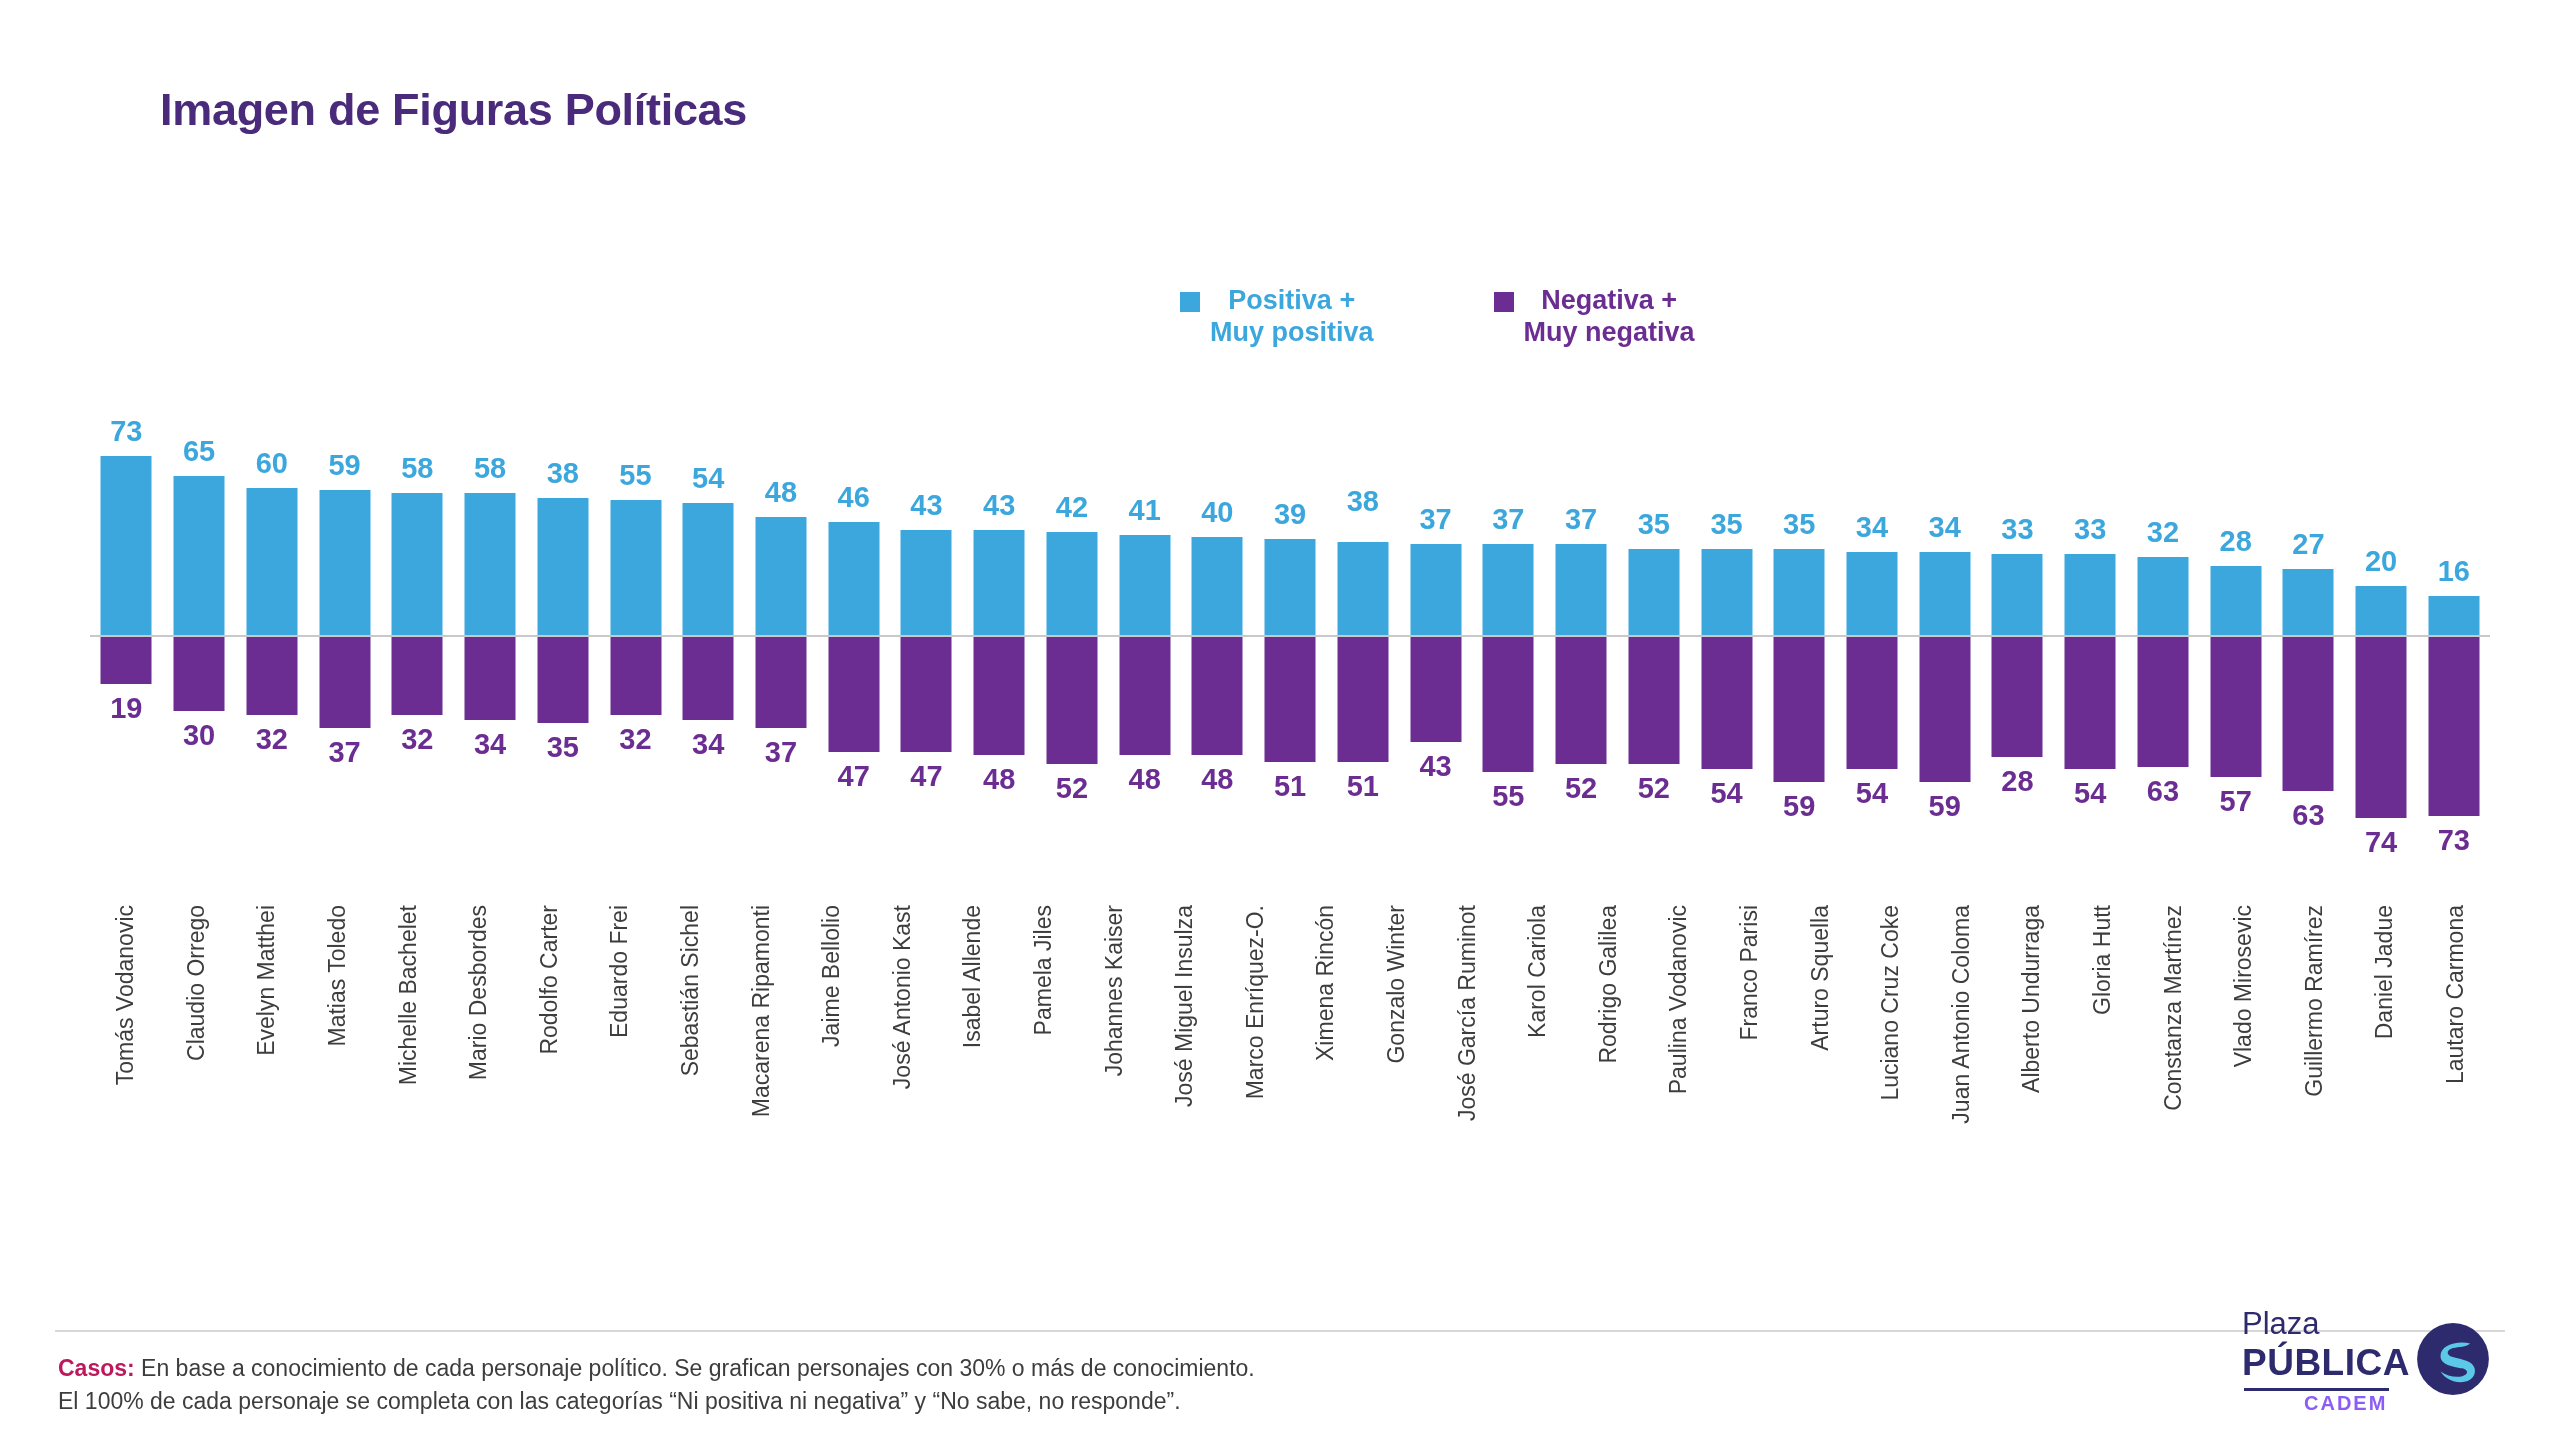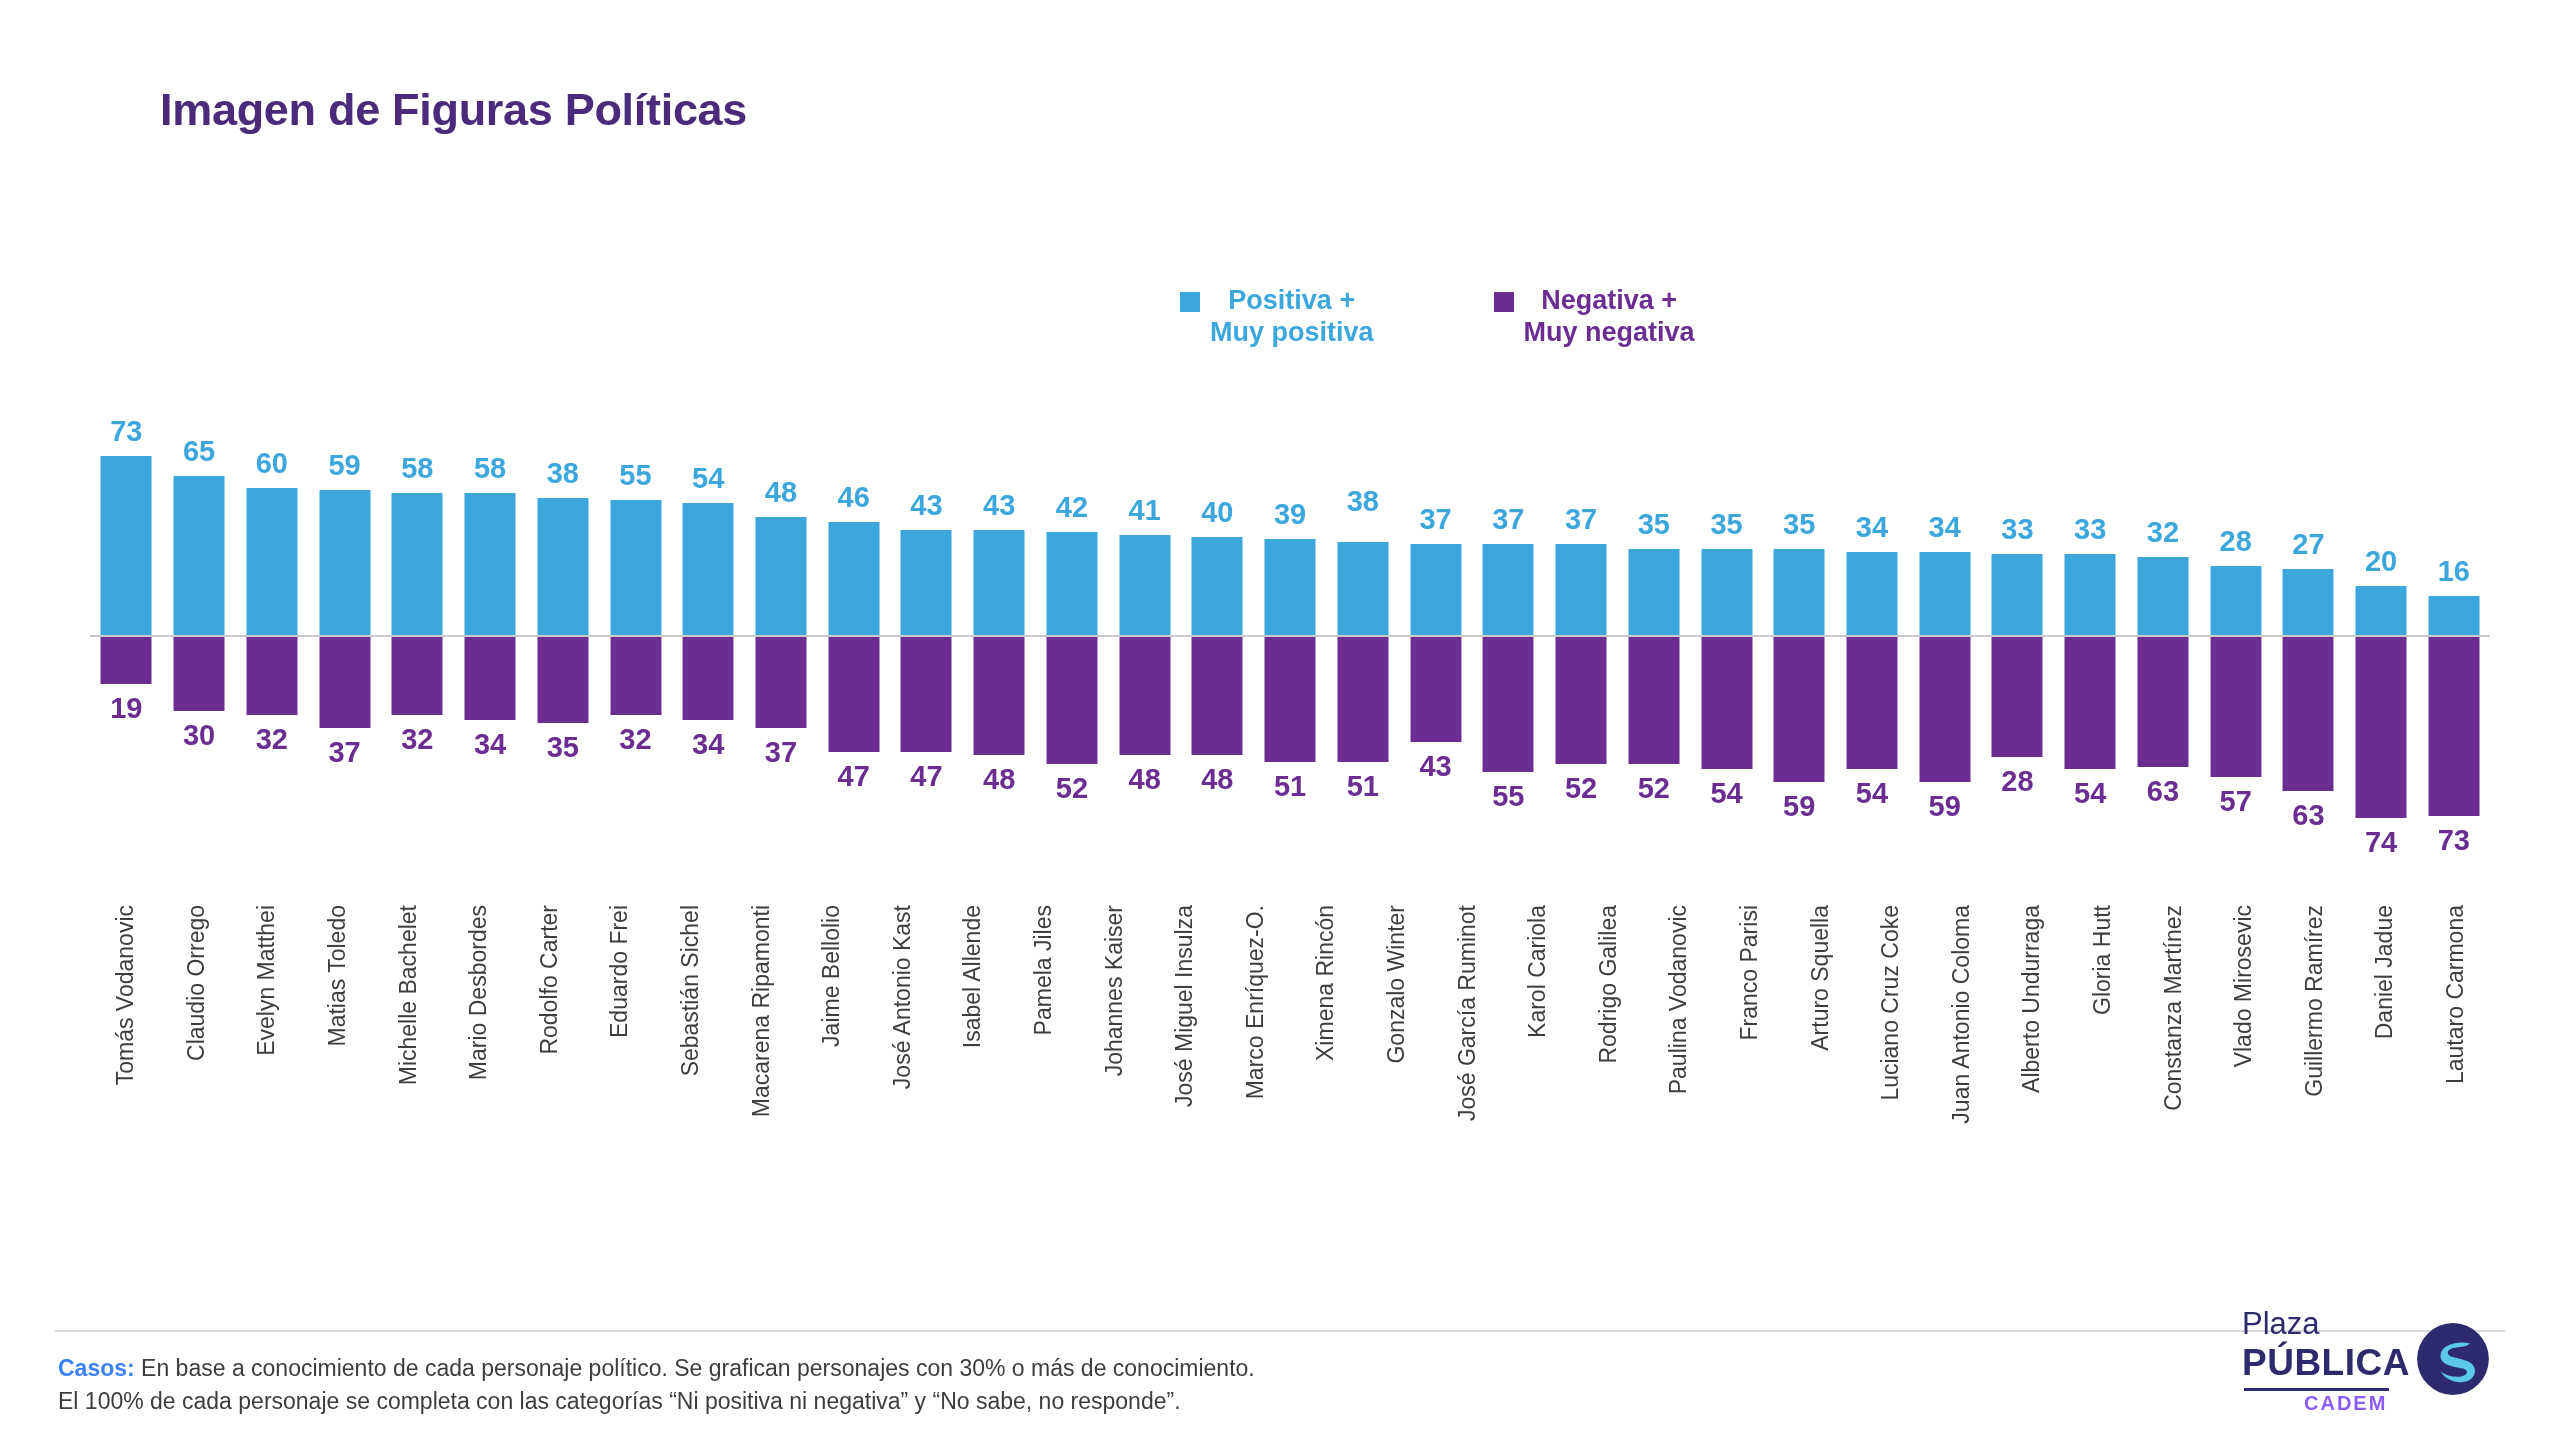--- a/index.html
+++ b/index.html
@@ -158,21 +158,21 @@
     background: #d7d7d7;
   }
   .footer {
     position: absolute;
     left: 58px;
     top: 1352px;
     font-size: 23px;
     color: #3d3d3d;
     line-height: 1.45;
   }
-  .footer b { color: #3b82f6; }
+  .footer b { color: #be185d; }
   .logo {
     position: absolute;
     right: 68px;
     top: 1300px;
     width: 250px;
     height: 110px;
   }
   .logo-plaza {
     position: absolute;
     left: 0; top: 6px;

